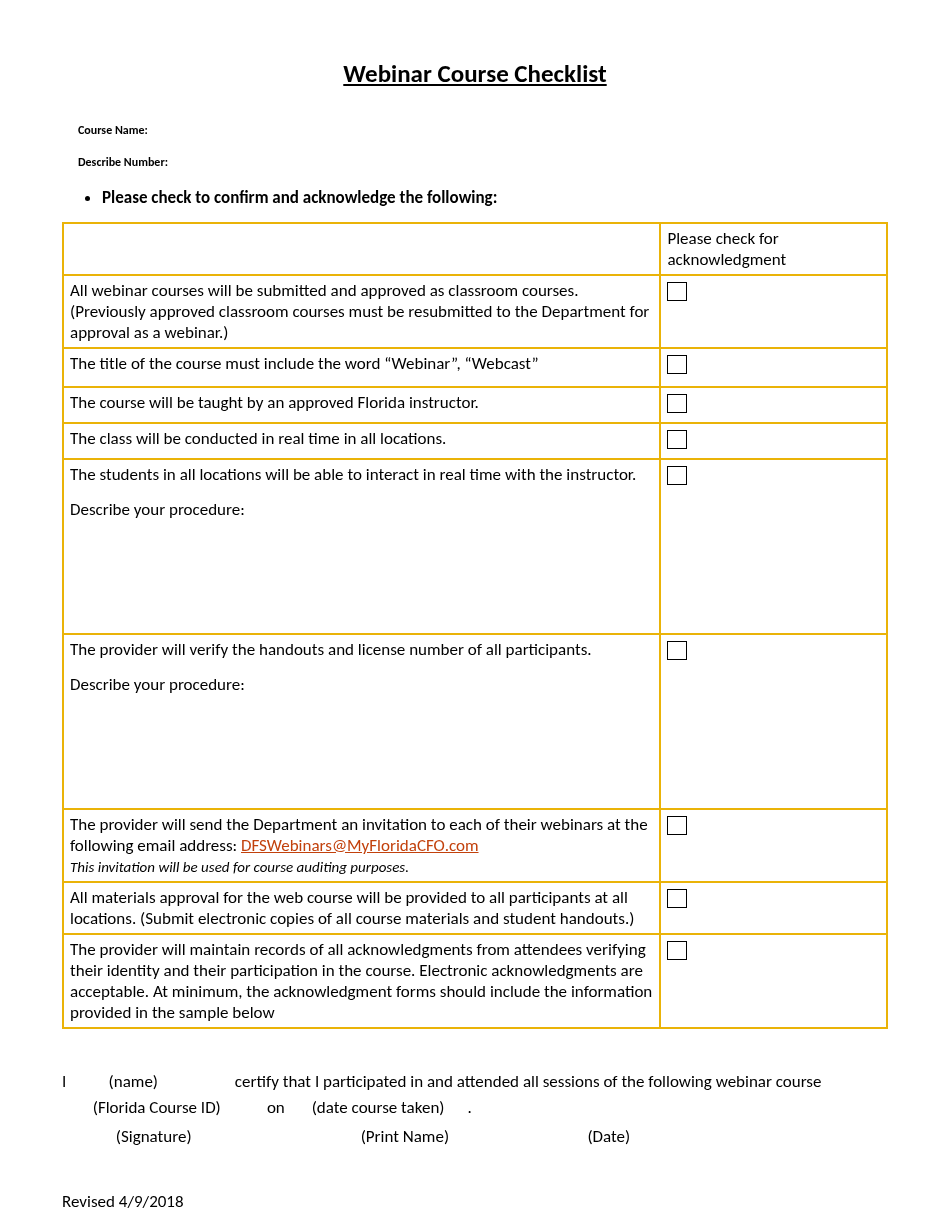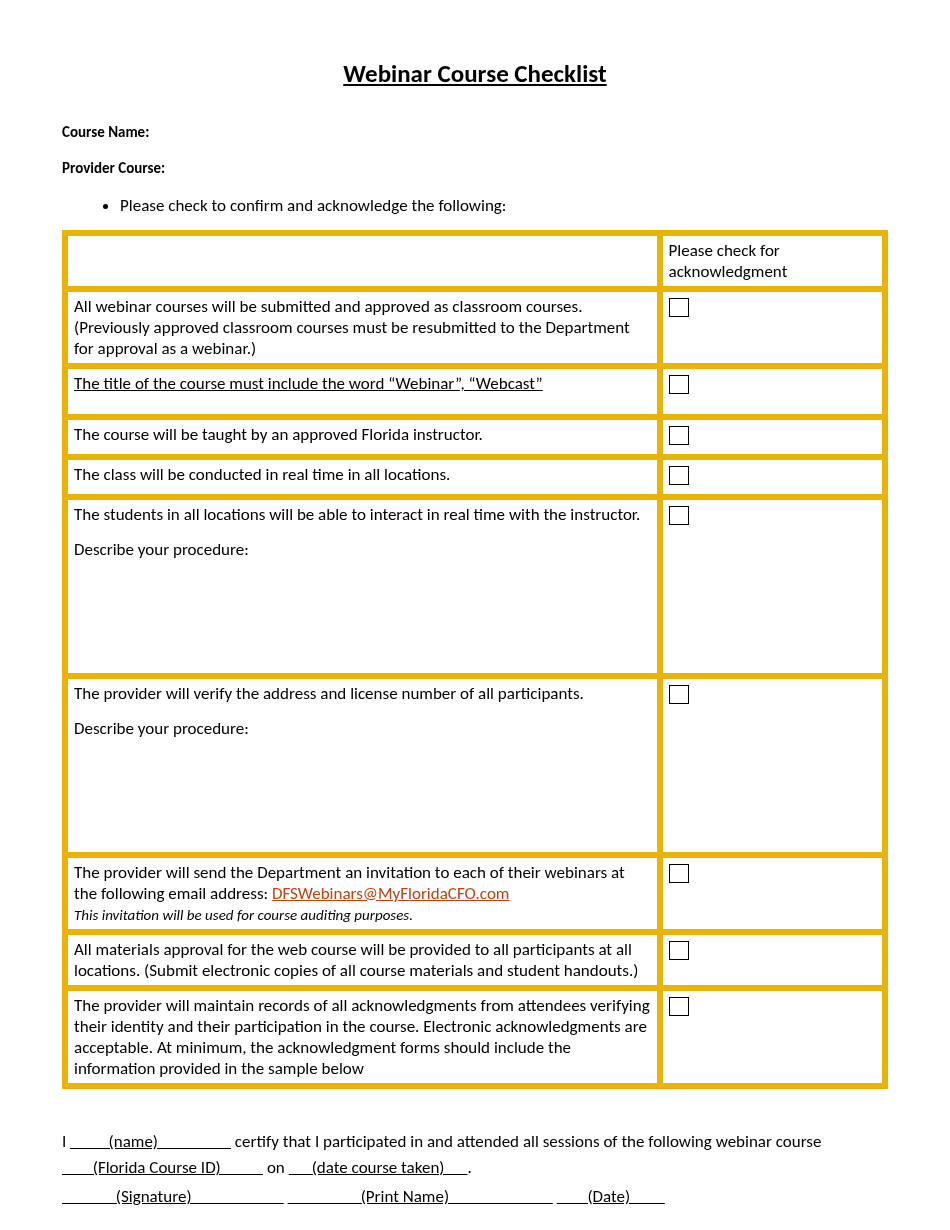--- a/index.html
+++ b/index.html
@@ -17,42 +17,42 @@
     position: relative;
   }
   h1.title {
     text-align: center;
     font-size: 25px;
     font-weight: 700;
     text-decoration: underline;
     margin: 0 0 34px 0;
   }
   .label-line {
-    font-size: 15px;
+    font-size: 12px;
     font-weight: 700;
-    margin: 0 0 18px 0;
+    margin: 0 0 18px 16px;
   }
   ul.intro {
     margin: 18px 0 14px 40px;
     padding: 0;
   }
   ul.intro li {
     font-size: 17px;
     list-style: disc;
-    margin-left: 18px;
+    font-weight: bold;
   }
   table.checklist {
     border-collapse: collapse;
     width: 100%;
     font-size: 17px;
     margin-top: 8px;
     table-layout: fixed;
   }
   table.checklist td, table.checklist th {
-    border: 6px solid #eab308;
+    border: 2px solid #eab308;
     padding: 4px 6px;
     vertical-align: top;
     text-align: left;
     font-weight: 400;
   }
   table.checklist th {
     font-weight: 400;
   }
   col.col-desc { width: 72.5%; }
   col.col-ack  { width: 27.5%; }
@@ -73,21 +73,20 @@
   a.email {
     color: #c2410c;
     text-decoration: underline;
   }
   .cert-block {
     margin-top: 40px;
     font-size: 17px;
     line-height: 1.55;
   }
   .u-field {
-    text-decoration: underline;
     white-space: pre;
   }
   .sig-line {
     margin-top: 4px;
     font-size: 17px;
   }
   .revised {
     margin-top: 44px;
     font-size: 17px;
   }
@@ -98,21 +97,21 @@
   .row7-extra { padding-bottom: 2px; }
 </style>
 </head>
 <body>
 
 <div class="page">
 
   <h1 class="title">Webinar Course Checklist</h1>
 
   <p class="label-line">Course Name:</p>
-  <p class="label-line">Provider Course:</p>
+  <p class="label-line">Describe Number:</p>
 
   <ul class="intro">
     <li>Please check to confirm and acknowledge the following:</li>
   </ul>
 
   <table class="checklist">
     <colgroup>
       <col class="col-desc">
       <col class="col-ack">
     </colgroup>
@@ -123,21 +122,21 @@
     </tr>
 
     <tr>
       <td>All webinar courses will be submitted and approved as classroom courses. (Previously approved classroom courses must be resubmitted to the Department for approval as a webinar.)</td>
       <td>
         <span class="ack-box"></span>
       </td>
     </tr>
 
     <tr>
-      <td style="padding-bottom:20px;text-decoration:underline;">The title of the course must include the word “Webinar”, “Webcast”</td>
+      <td style="padding-bottom:12px;">The title of the course must include the word “Webinar”, “Webcast”</td>
       <td>
         <span class="ack-box"></span>
       </td>
     </tr>
 
     <tr>
       <td>The course will be taught by an approved Florida instructor.</td>
       <td>
         <span class="ack-box"></span>
       </td>
@@ -156,21 +155,21 @@
         <span class="describe-gap"></span>
         <span>Describe your procedure:</span>
       </td>
       <td>
         <span class="ack-box"></span>
       </td>
     </tr>
 
     <tr>
       <td class="proc-cell">
-        <span>The provider will verify the address and license number of all participants.</span>
+        <span>The provider will verify the handouts and license number of all participants.</span>
         <span class="describe-gap"></span>
         <span>Describe your procedure:</span>
       </td>
       <td>
         <span class="ack-box"></span>
       </td>
     </tr>
 
     <tr>
       <td class="row7-extra">

